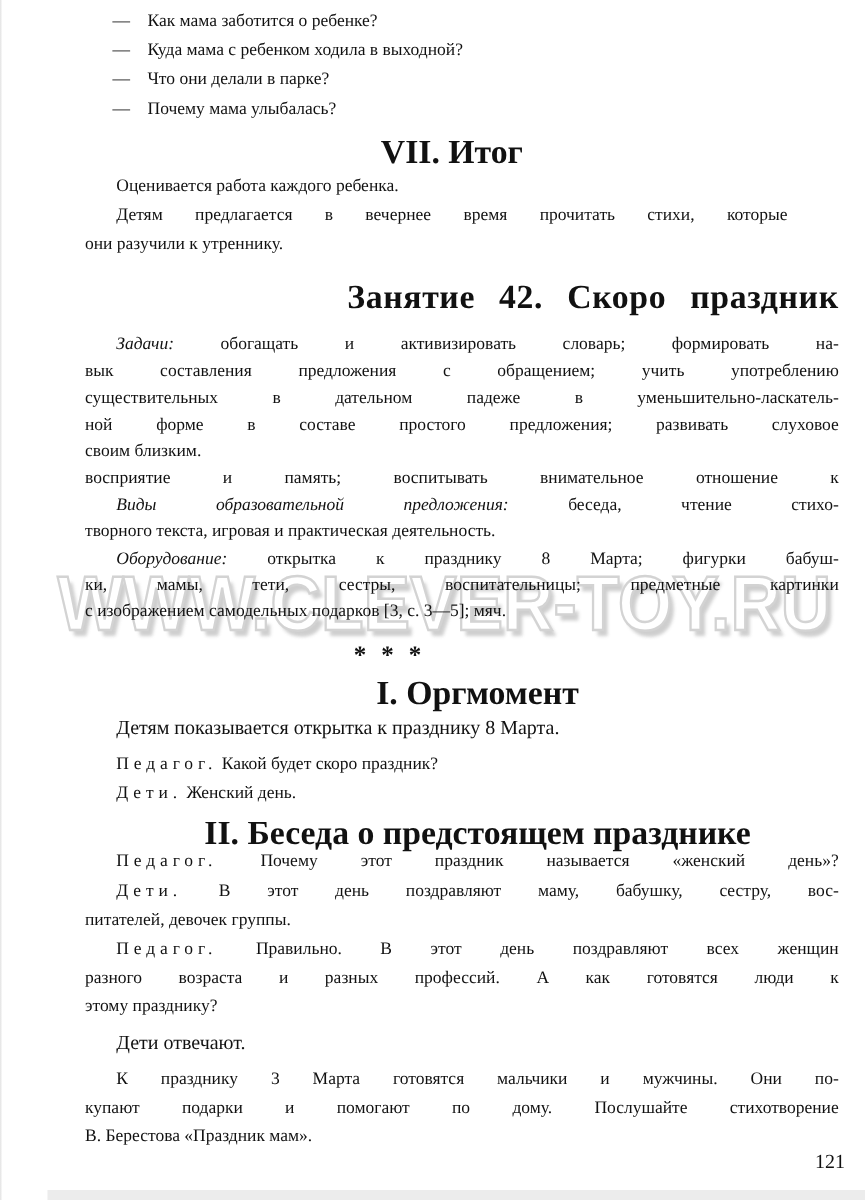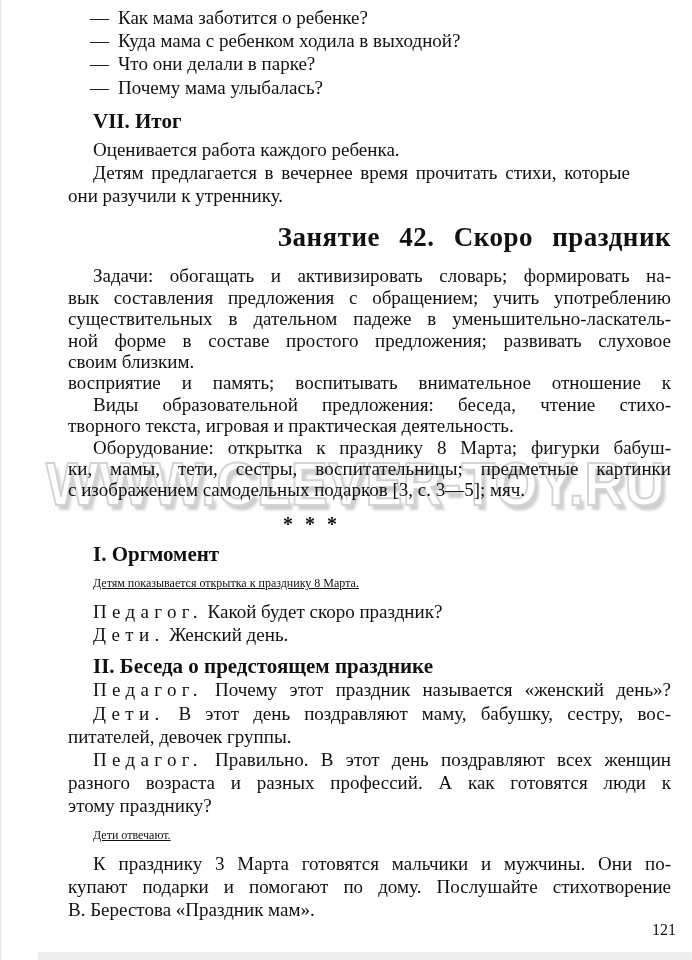--- a/index.html
+++ b/index.html
@@ -21,40 +21,40 @@
     -webkit-text-stroke:2px #cfcfcf;
     text-shadow:4px 5px 3px #c9c9c9;
     transform:scaleX(0.9);transform-origin:left center;
     pointer-events:none;opacity:.9;
   }
 
   .content{position:absolute;left:68px;top:0;z-index:2;}
   .sec-a{width:562px;padding-top:6px;}
   .sec-b{width:603px;}
 
-  .line{font-size:19px;line-height:23.2px;}
+  .line{font-size:14px;line-height:23.2px;}
   .tight{line-height:21.4px;}
   .just{text-align:justify;text-align-last:justify;}
   .indent{padding-left:25px;}
   .flush{padding-left:0;}
 
   .dash-item{padding-left:22px;}
   .dash{display:inline-block;width:28px;}
 
   .h1{font-weight:bold;font-size:27px;line-height:33px;text-align:right;
       word-spacing:12px;letter-spacing:.5px;margin:14px 0 11px;}
-  .h2{font-weight:bold;font-size:21px;line-height:24px;margin:10px 0 5px;padding-left:25px;}
+  .h2{font-weight:bold;font-size:27px;line-height:24px;margin:10px 0 5px;padding-left:25px;text-align:center;}
   .sec-b .h2{margin:8px 0 0;}
   .sec-b .h2.first{margin-top:0;}
 
-  .stage{font-size:12px;line-height:18px;margin:8px 0 8px 25px;text-decoration:underline;}
+  .stage{font-size:16px;line-height:18px;margin:8px 0 8px 25px;}
   .divider{font-size:20px;font-weight:bold;line-height:23px;word-spacing:7px;
       margin:12px 0 6px 215px;width:fit-content;}
   .speaker{letter-spacing:.28em;margin-top:48px;}
-  .lead{}
+  .lead{font-style:italic;}
 
   .page-number{position:absolute;top:921px;left:0;width:648px;text-align:right;
       font-size:16px;z-index:2;margin-left:28px;}
 </style>
 </head>
 <body>
 
 <div class="page">
   <div class="watermark">WWW.CLEVER-TOY.RU</div>
 

